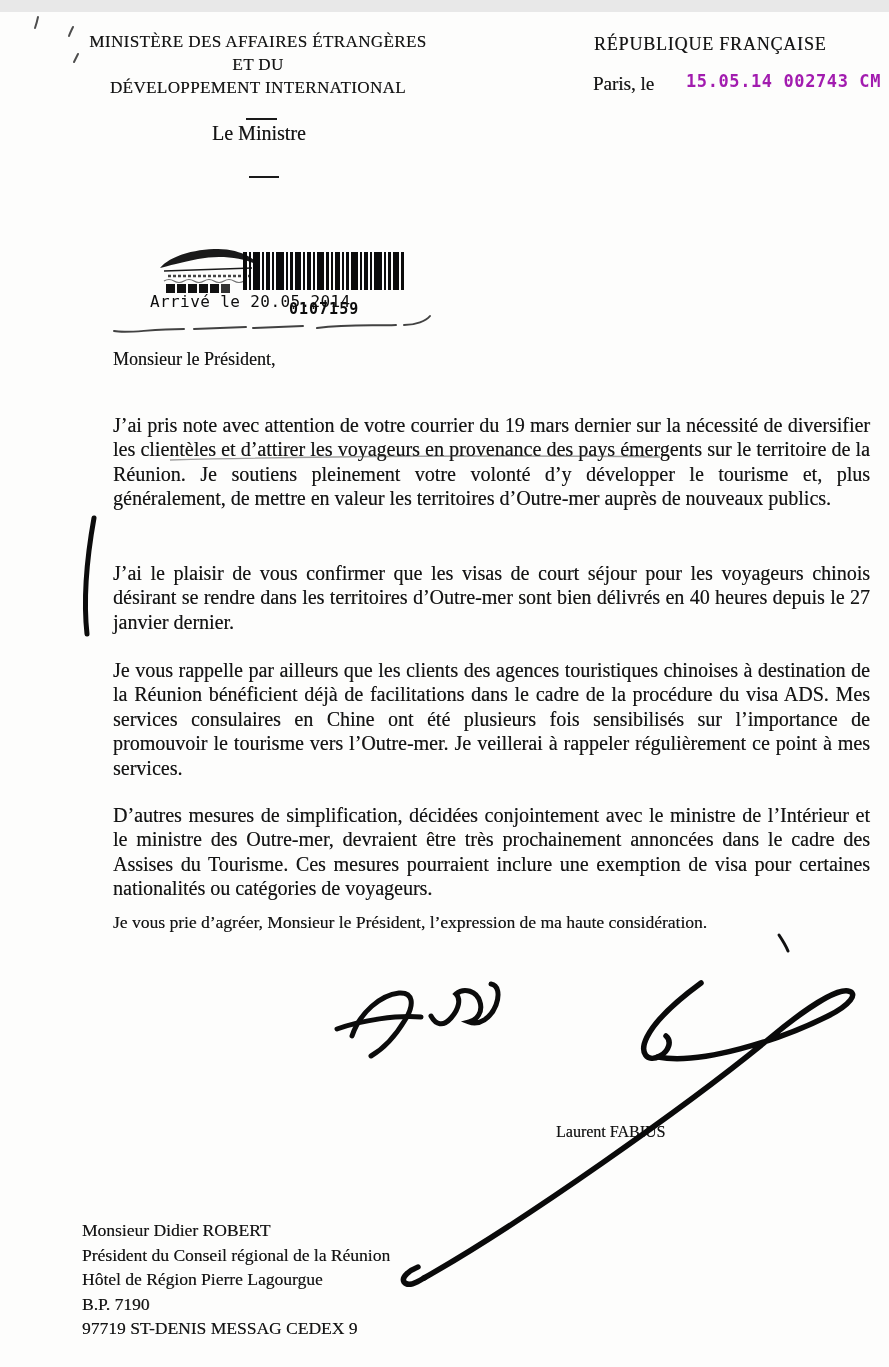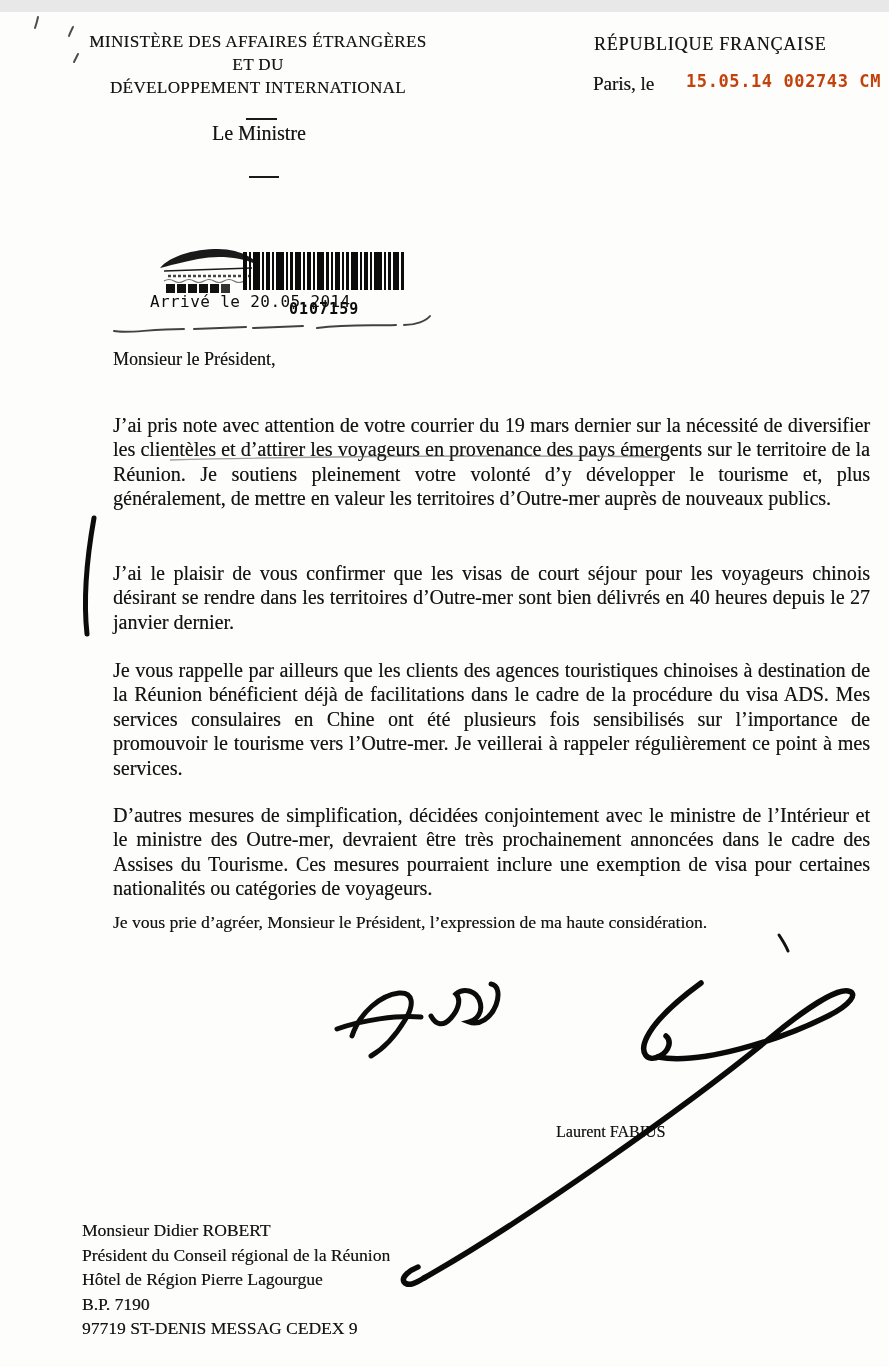--- a/index.html
+++ b/index.html
@@ -19,21 +19,21 @@
   .ministry{left:55px;top:18px;width:406px;text-align:center;
             font-size:17px;line-height:23px;letter-spacing:0.4px;}
   .minister-title{left:212px;top:110px;font-size:20px;}
   .hdash{height:2px;background:#1a1a1a;}
   .dash1{left:246px;top:106px;width:31px;}
   .dash2{left:249px;top:164px;width:30px;}
   .republic{left:594px;top:22px;font-size:18px;letter-spacing:0.8px;}
   .place-label{left:593px;top:61px;font-size:19px;}
   .date-stamp{left:686px;top:59px;
     font-family:"DejaVu Sans Mono","Liberation Mono",monospace;
-    font-weight:bold;font-size:17px;letter-spacing:0.6px;color:#c2410c;}
+    font-weight:bold;font-size:17px;letter-spacing:0.6px;color:#a21caf;}
 
   
   .stamp-logo{left:152px;top:234px;}
   .barcode{left:243px;top:240px;}
   .arrival-text{left:150px;top:280px;
     font-family:"DejaVu Sans Mono","Liberation Mono",monospace;
     font-weight:normal;font-size:16px;letter-spacing:0.4px;color:#0d0d0d;}
   .barcode-number{left:289px;top:288px;
     font-family:"DejaVu Sans Mono","Liberation Mono",monospace;
     font-weight:bold;font-size:15px;letter-spacing:1px;color:#0d0d0d;}

